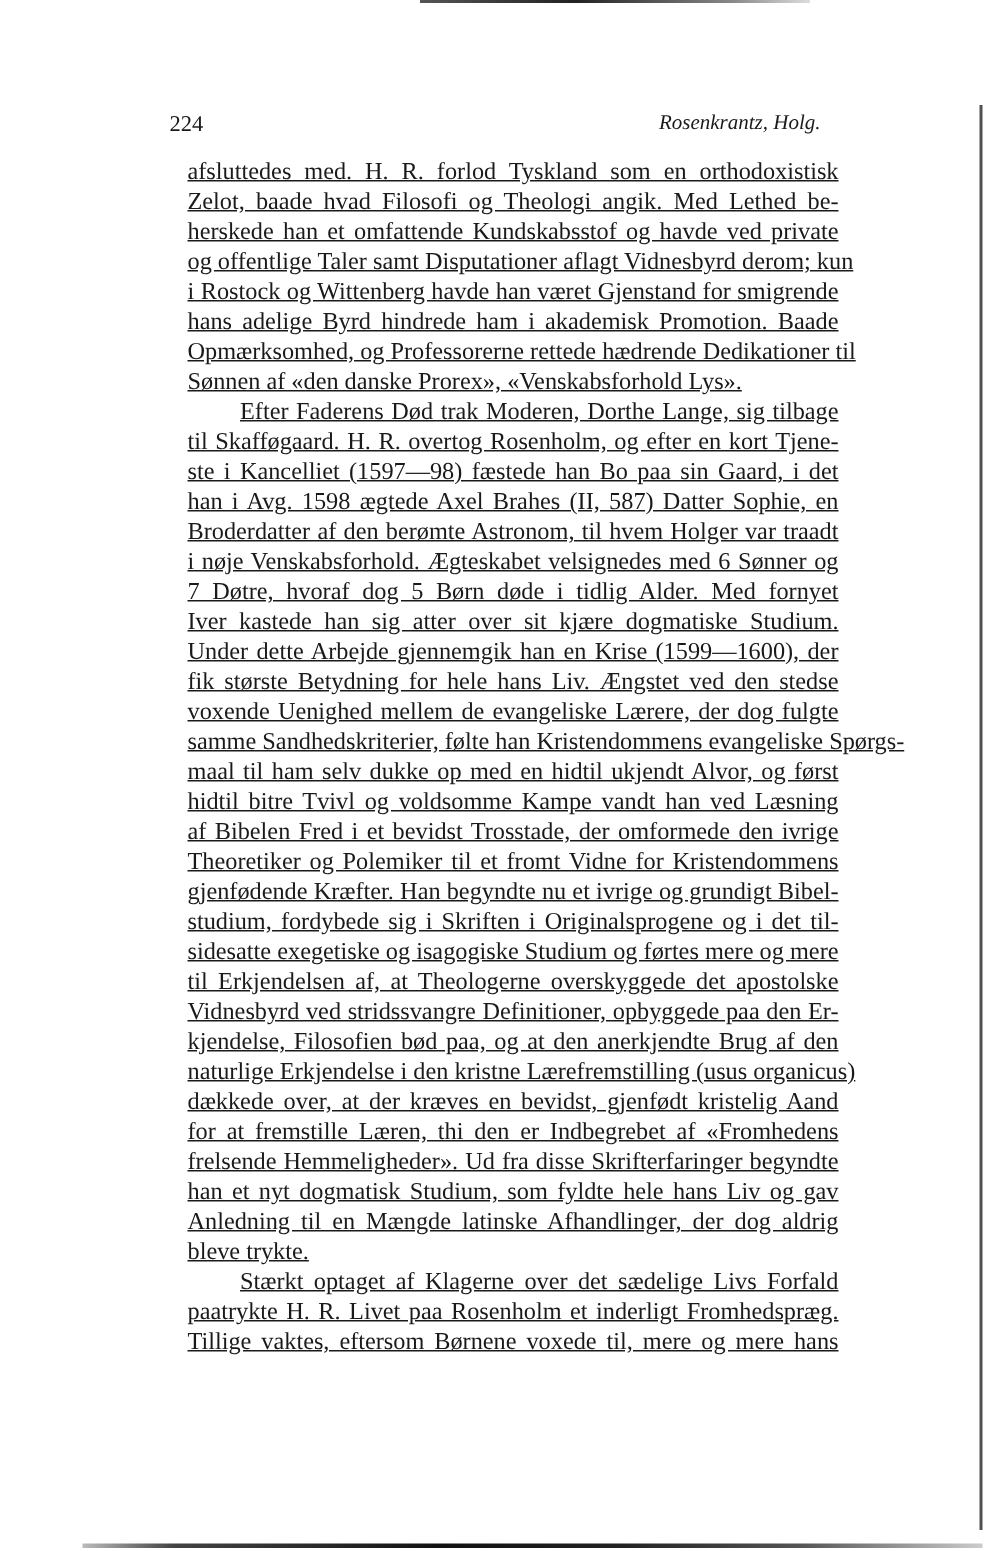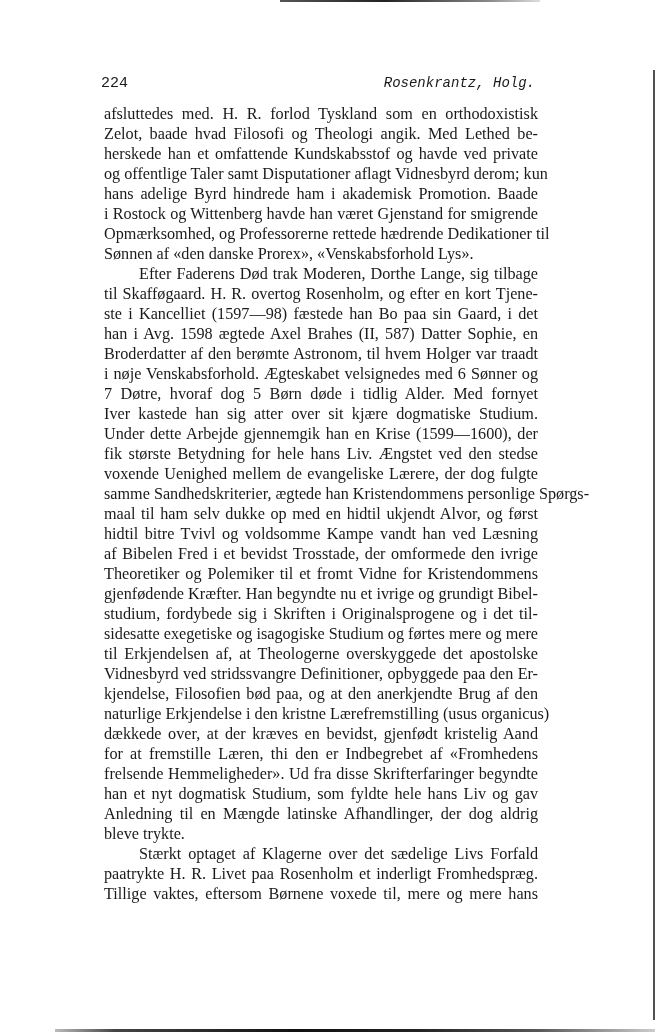--- a/index.html
+++ b/index.html
@@ -36,44 +36,44 @@
       position: absolute;
       bottom: 2px;
       left: 55px;
       width: 600px;
       height: 3px;
       background: linear-gradient(to right, #bbb 0%, #444 10%, #111 40%, #222 60%, #555 80%, #ccc 100%);
     }
     .running-head {
       position: absolute;
       top: 75px;
-      left: 101px;
+      left: 113px;
       width: 434px;
       height: 22px;
-      font-family: Liberation Mono, monospace;
     }
     .page-number {
       position: absolute;
       left: 0;
       top: 0;
       font-size: 15px;
     }
     .running-title {
       position: absolute;
       left: 0;
       right: 0;
       text-align: right;
       font-style: italic;
       font-size: 14px;
     }
     .body-text {
       position: absolute;
       top: 104px;
-      left: 104px;
+      left: 125px;
       width: 434px;
+      text-decoration: underline;
     }
     .line {
       display: block;
       height: 20px;
       line-height: 20px;
       font-size: 16.2px;
       white-space: nowrap;
       text-align: justify;
       text-align-last: justify;
     }
@@ -95,37 +95,37 @@
   <span class="page-number">224</span>
   <span class="running-title">Rosenkrantz, Holg.</span>
 </div>
 
 <div class="body-text">
 
   <span class="line">afsluttedes med.  H. R. forlod Tyskland som en orthodoxistisk</span>
   <span class="line">Zelot, baade hvad Filosofi og Theologi angik.  Med Lethed be-</span>
   <span class="line">herskede han et omfattende Kundskabsstof og havde ved private</span>
   <span class="line">og offentlige Taler samt Disputationer aflagt Vidnesbyrd derom; kun</span>
+  <span class="line">i Rostock og Wittenberg havde han været Gjenstand for smigrende</span>
   <span class="line">hans adelige Byrd hindrede ham i akademisk Promotion.  Baade</span>
-  <span class="line">i Rostock og Wittenberg havde han været Gjenstand for smigrende</span>
   <span class="line">Opmærksomhed, og Professorerne rettede hædrende Dedikationer til</span>
   <span class="line last">Sønnen af «den danske Prorex», «Venskabsforhold Lys».</span>
 
   <span class="line indent">Efter Faderens Død trak Moderen, Dorthe Lange, sig tilbage</span>
   <span class="line">til Skafføgaard.  H. R. overtog Rosenholm, og efter en kort Tjene-</span>
   <span class="line">ste i Kancelliet (1597—98) fæstede han Bo paa sin Gaard, i det</span>
   <span class="line">han i Avg. 1598 ægtede Axel Brahes (II, 587) Datter Sophie, en</span>
   <span class="line">Broderdatter af den berømte Astronom, til hvem Holger var traadt</span>
   <span class="line">i nøje Venskabsforhold.  Ægteskabet velsignedes med 6 Sønner og</span>
   <span class="line">7 Døtre, hvoraf dog 5 Børn døde i tidlig Alder.  Med fornyet</span>
   <span class="line">Iver kastede han sig atter over sit kjære dogmatiske Studium.</span>
   <span class="line">Under dette Arbejde gjennemgik han en Krise (1599—1600), der</span>
   <span class="line">fik største Betydning for hele hans Liv.  Ængstet ved den stedse</span>
   <span class="line">voxende Uenighed mellem de evangeliske Lærere, der dog fulgte</span>
-  <span class="line">samme Sandhedskriterier, ægtede han Kristendommens personlige Spørgs-</span>
+  <span class="line">samme Sandhedskriterier, følte han Kristendommens evangeliske Spørgs-</span>
   <span class="line">maal til ham selv dukke op med en hidtil ukjendt Alvor, og først</span>
   <span class="line">hidtil bitre Tvivl og voldsomme Kampe vandt han ved Læsning</span>
   <span class="line">af Bibelen Fred i et bevidst Trosstade, der omformede den ivrige</span>
   <span class="line">Theoretiker og Polemiker til et fromt Vidne for Kristendommens</span>
   <span class="line">gjenfødende Kræfter.  Han begyndte nu et ivrige og grundigt Bibel-</span>
   <span class="line">studium, fordybede sig i Skriften i Originalsprogene og i det til-</span>
   <span class="line">sidesatte exegetiske og isagogiske Studium og førtes mere og mere</span>
   <span class="line">til Erkjendelsen af, at Theologerne overskyggede det apostolske</span>
   <span class="line">Vidnesbyrd ved stridssvangre Definitioner, opbyggede paa den Er-</span>
   <span class="line">kjendelse, Filosofien bød paa, og at den anerkjendte Brug af den</span>

